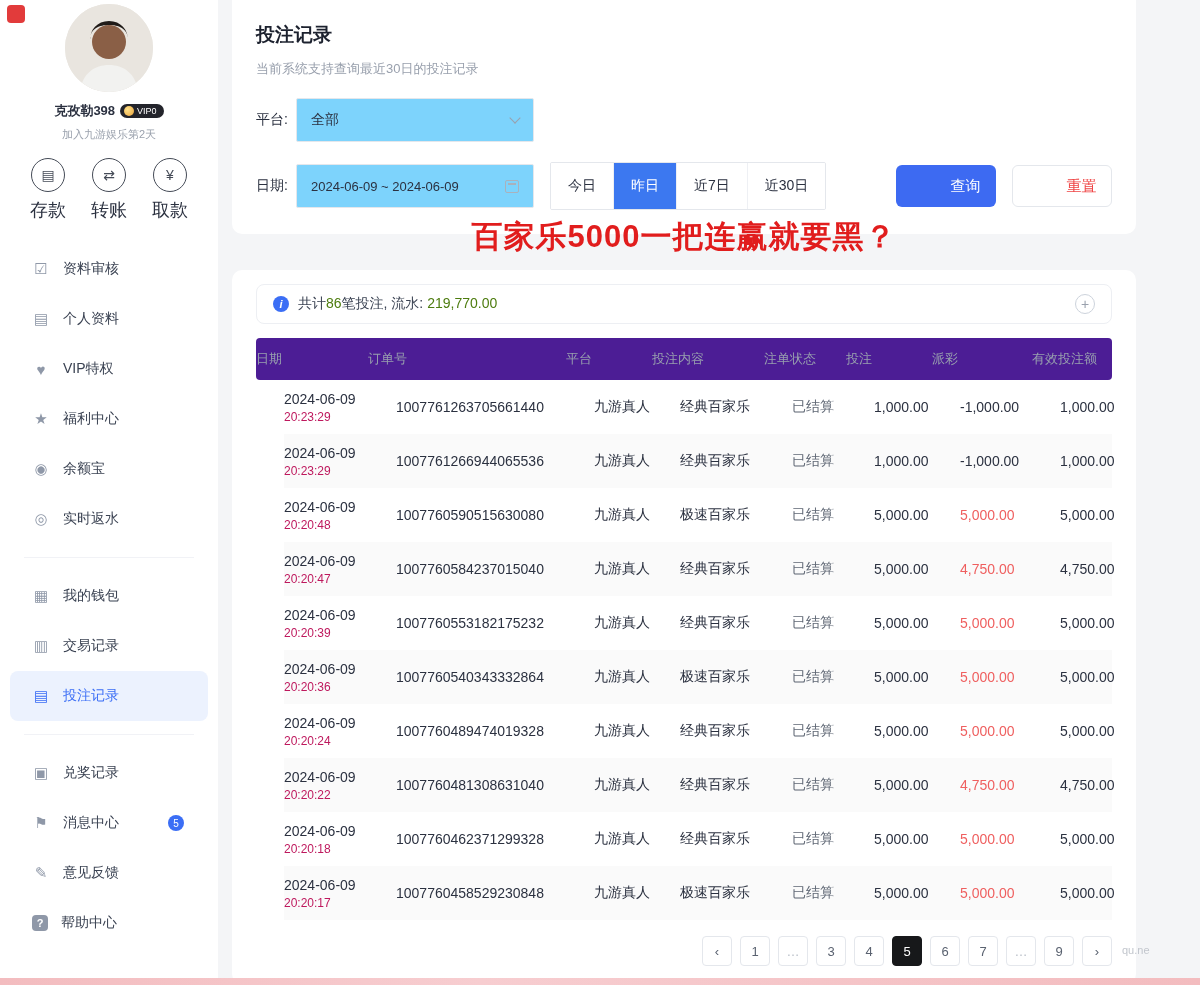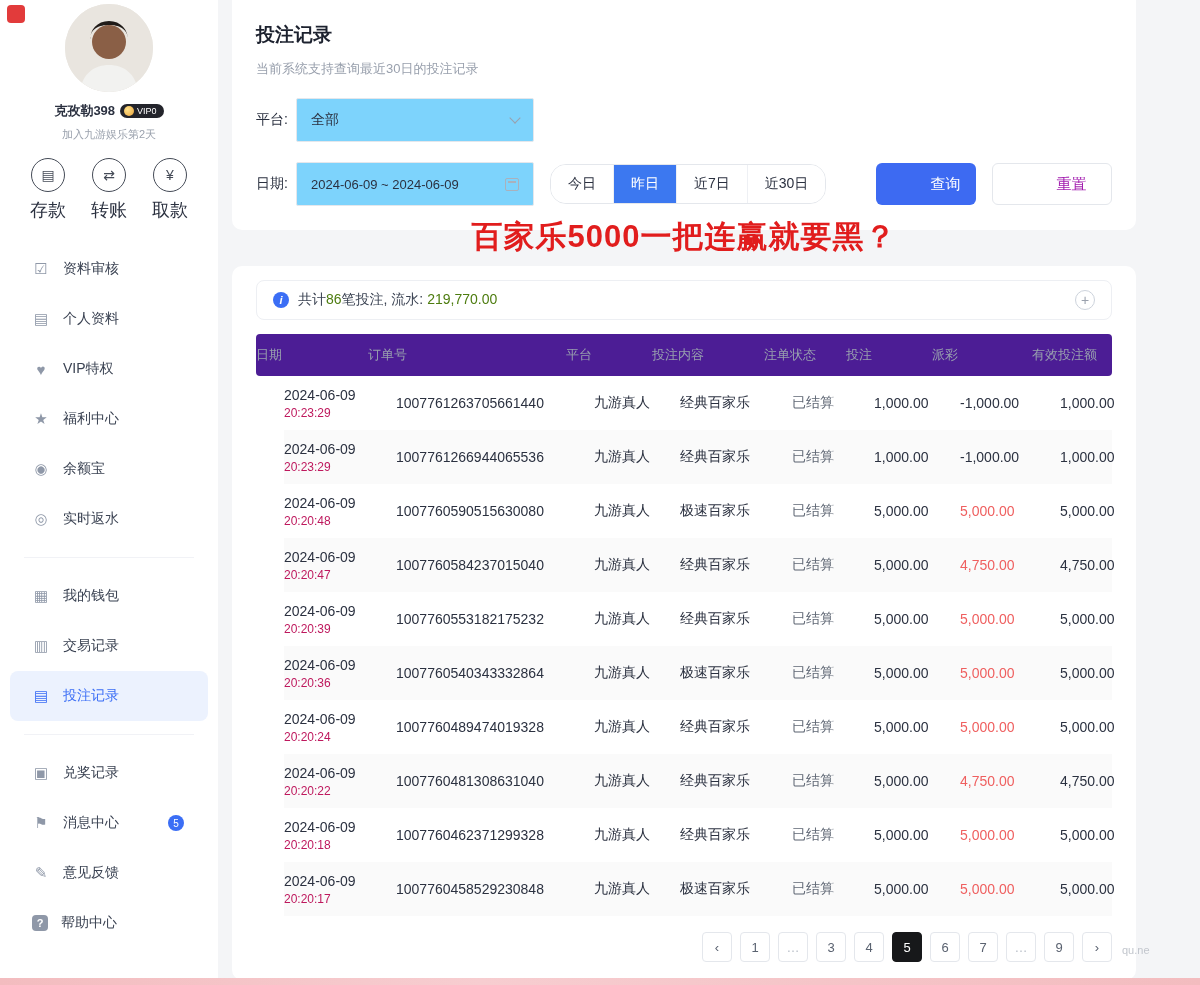--- a/index.html
+++ b/index.html
@@ -38,27 +38,27 @@
   .page-title { font-size:19px; margin:2px 0 0; color:#1c212e; font-weight:bold; }
   .sub { margin:12px 0 0; font-size:13px; color:#99a0ad; }
   .frow { display:flex; align-items:center; margin-top:20px; }
   .lbl { width:40px; font-size:14px; color:#2b3140; flex:0 0 auto; }
   .select, .datebox { height:44px; border:1px solid #e4e7ec; border-radius:2px; display:flex; align-items:center; justify-content:space-between; padding:0 14px; font-size:14px; color:#2b3140; cursor:pointer; background:#7dd3fc; }
   .select { width:238px; }
   .datebox { width:238px; font-size:13px; }
   .chev { width:8px; height:8px; border-right:1.6px solid #99a0ad; border-bottom:1.6px solid #99a0ad; transform:rotate(45deg); margin-top:-4px; }
   .cal { width:14px; height:13px; border:1.5px solid #aab1bc; border-radius:2px; position:relative; }
   .cal::before { content:""; position:absolute; left:2px; right:2px; top:2px; height:2px; background:#aab1bc; }
-  .ranges { display:flex; border:1px solid #e4e7ec; border-radius:16px; margin-left:16px; overflow:hidden; height:40px; }
+  .ranges { display:flex; border:1px solid #e4e7ec; border-radius:2px; margin-left:16px; overflow:hidden; height:48px; }
   .range-btn { border:none; background:#fff; padding:0 17px; font-size:14px; color:#2b3140; border-right:1px solid #eef0f4; cursor:pointer; font-family:inherit; }
   .range-btn:last-child { border-right:none; }
   .range-btn.sel { background:#3c78f0; color:#fff; }
   .btn { height:42px; border-radius:6px; font-size:15px; cursor:pointer; font-family:inherit;padding-left:45px; }
   .btn.pri { margin-left:auto; width:100px; background:#3d6af2; color:#fff; border:none; }
-  .btn.ghost { margin-left:16px; width:120px; background:#fff; border:1px solid #e4e7ec; color:#a21caf; }
+  .btn.ghost { margin-left:16px; width:100px; background:#fff; border:1px solid #e4e7ec; color:#ef4444; }
   .annotation { position:absolute; left:0; top:216px; width:100%; text-align:center; font-size:31px; font-weight:bold; color:#e11d1d; z-index:5; letter-spacing:1px; }
   
   .table-card { margin-top:36px; padding:14px 24px 0; height:714px; position:relative; }
   .infobar { height:40px; border:1px solid #edeff3; border-radius:8px; display:flex; align-items:center; padding:0 16px; }
   .info-i { width:16px; height:16px; border-radius:50%; background:#3b6ef5; color:#fff; font-size:11px; font-weight:bold; font-style:italic; display:flex; align-items:center; justify-content:center; margin-right:9px; flex:0 0 auto; }
   .sum-text { font-size:14px; color:#3a4252; }
   .blue { color:#4d7c0f; }
   .plus { margin-left:auto; width:20px; height:20px; border:1px solid #cdd3dc; border-radius:50%; color:#9aa1ad; font-size:14px; display:flex; align-items:center; justify-content:center; cursor:pointer; }
   .grid { display:grid; grid-template-columns:112px 198px 86px 112px 82px 86px 100px 80px; align-items:center; }
   .thead { height:42px; margin-top:14px; background:#4c1d95; border-radius:4px; font-size:13px; color:#98a0ae; }

